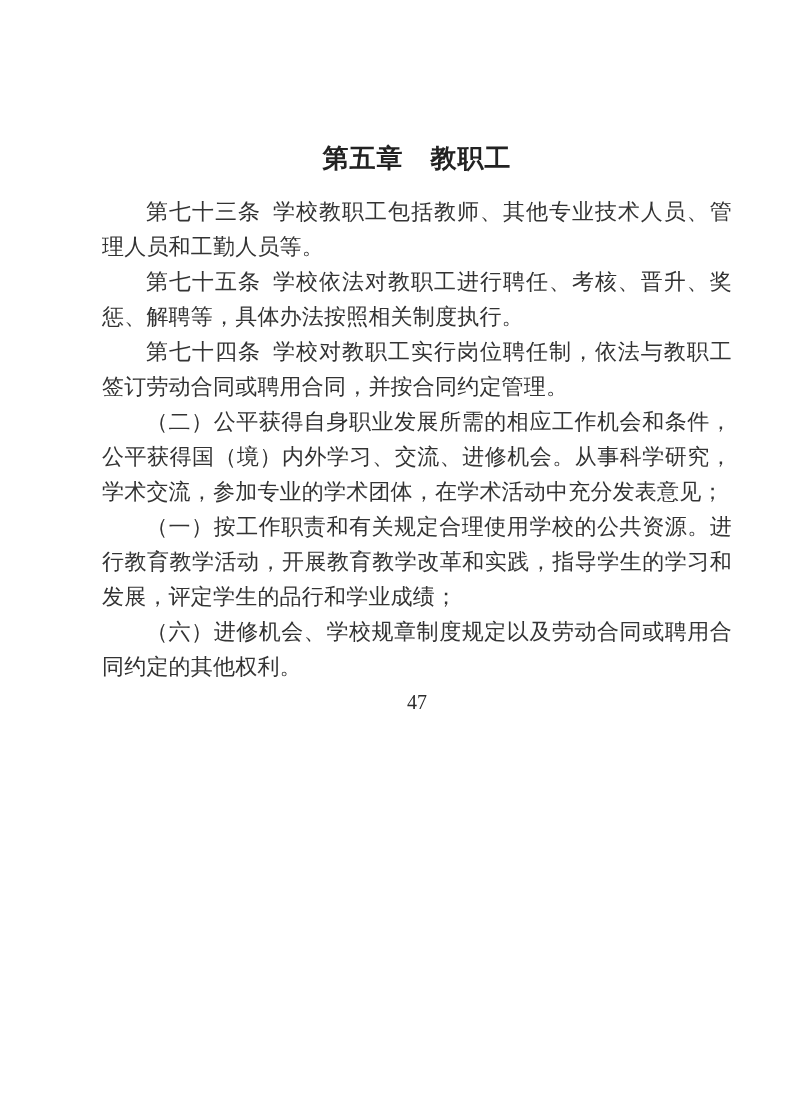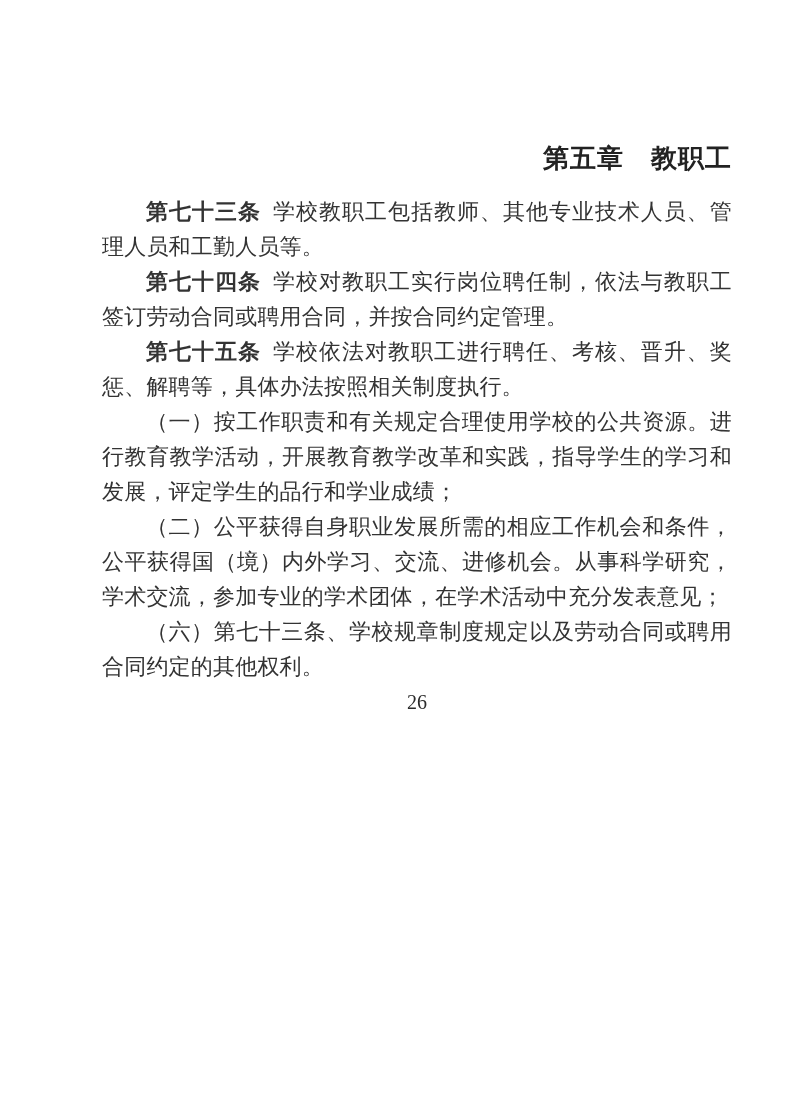--- a/index.html
+++ b/index.html
@@ -18,38 +18,38 @@
     color: #333333;
   }
   .content {
     position: absolute;
     top: 138px;
     left: 102px;
     width: 630px;
   }
   .chapter-title {
     margin: 0 0 16px 0;
-    text-align: right;
+    text-align: center;
     font-family: "Liberation Sans", "DejaVu Sans", sans-serif;
     font-weight: 700;
     font-size: 26px;
     line-height: 40px;
     letter-spacing: 1px;
     color: #222222;
   }
   .para {
     margin: 0;
     font-size: 22px;
     line-height: 35px;
     text-align: justify;
     text-indent: 2em;
     letter-spacing: 0.2px;
   }
   .lead {
-    font-weight: 700;
+    font-weight: 400;
     margin-right: 0.55em;
   }
   .page-number {
     margin-top: 4px;
     text-align: center;
     font-size: 20px;
     line-height: 28px;
     color: #2b2b2b;
   }
 </style>
@@ -59,28 +59,28 @@
 <div class="page">
   <div class="content">
 
     <h1 class="chapter-title">第五章　教职工</h1>
 
     <p class="para">
       <span class="lead">第七十三条</span><span>学校教职工包括教师、其他专业技术人员、管理人员和工勤人员等。</span>
     </p>
 
     <p class="para">
+      <span class="lead">第七十五条</span><span>学校依法对教职工进行聘任、考核、晋升、奖惩、解聘等，具体办法按照相关制度执行。</span>
+    </p>
+
+    <p class="para">
       <span class="lead">第七十四条</span><span>学校对教职工实行岗位聘任制，依法与教职工签订劳动合同或聘用合同，并按合同约定管理。</span>
     </p>
 
-    <p class="para">
-      <span class="lead">第七十五条</span><span>学校依法对教职工进行聘任、考核、晋升、奖惩、解聘等，具体办法按照相关制度执行。</span>
-    </p>
 
+    <p class="para">（二）公平获得自身职业发展所需的相应工作机会和条件，公平获得国（境）内外学习、交流、进修机会。从事科学研究，学术交流，参加专业的学术团体，在学术活动中充分发表意见；</p>
+    <p class="para">（一）按工作职责和有关规定合理使用学校的公共资源。进行教育教学活动，开展教育教学改革和实践，指导学生的学习和发展，评定学生的品行和学业成绩；</p>
+    <p class="para">（六）进修机会、学校规章制度规定以及劳动合同或聘用合同约定的其他权利。</p>
 
-    <p class="para">（一）按工作职责和有关规定合理使用学校的公共资源。进行教育教学活动，开展教育教学改革和实践，指导学生的学习和发展，评定学生的品行和学业成绩；</p>
-    <p class="para">（二）公平获得自身职业发展所需的相应工作机会和条件，公平获得国（境）内外学习、交流、进修机会。从事科学研究，学术交流，参加专业的学术团体，在学术活动中充分发表意见；</p>
-    <p class="para">（六）第七十三条、学校规章制度规定以及劳动合同或聘用合同约定的其他权利。</p>
-
-    <div class="page-number">26</div>
+    <div class="page-number">47</div>
 
   </div>
 </div>
 
 </body></html>

